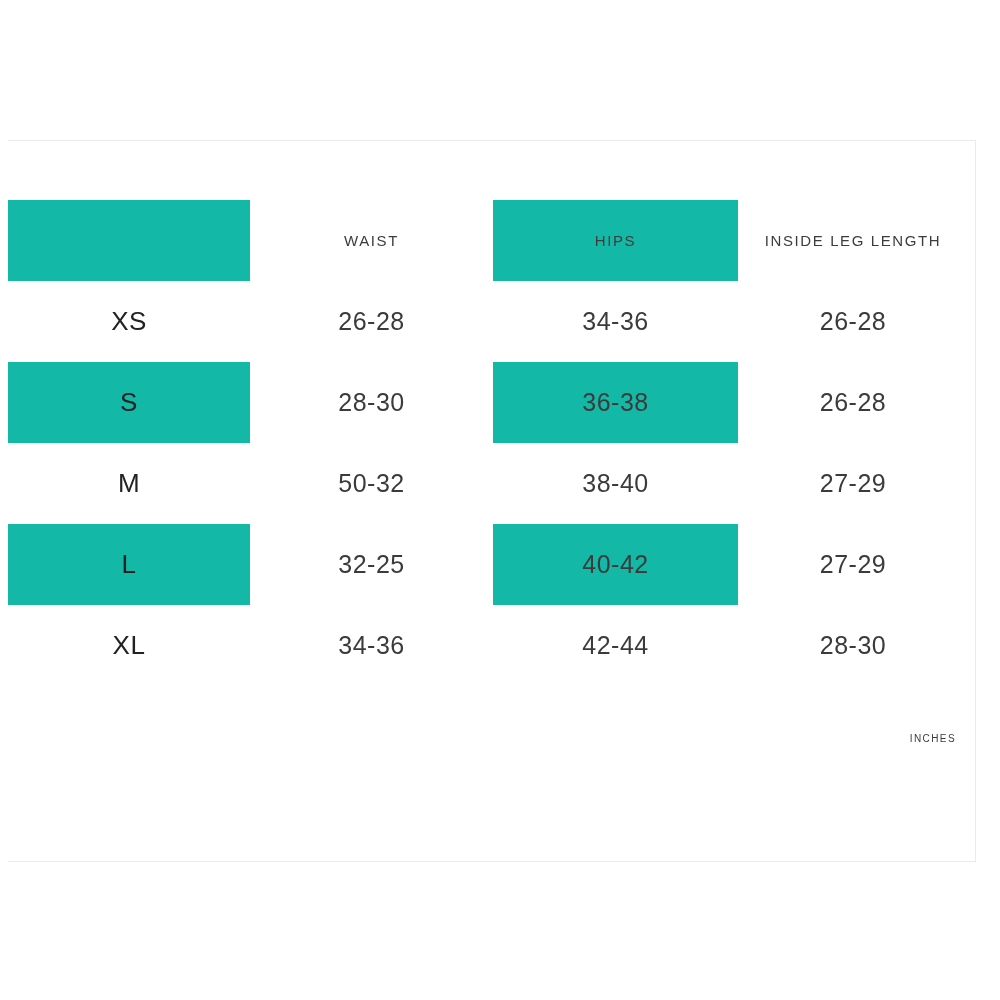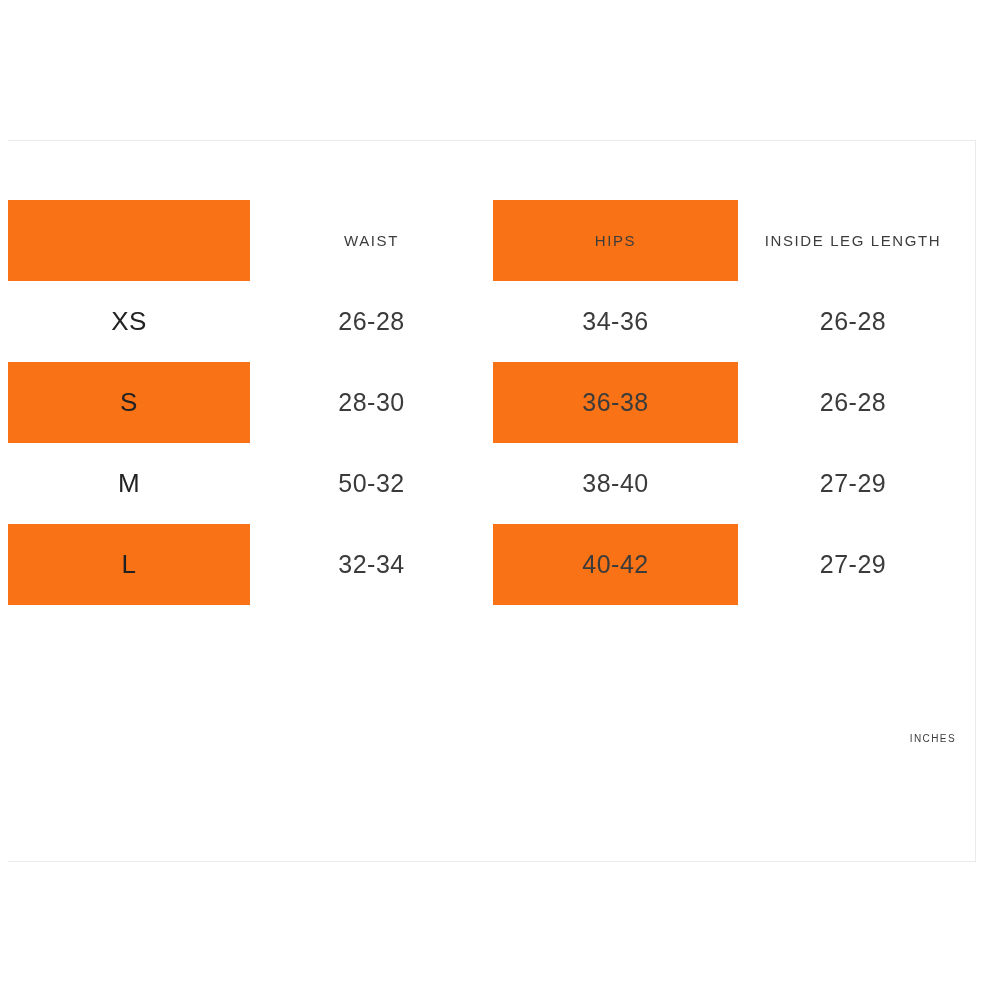--- a/index.html
+++ b/index.html
@@ -67,21 +67,21 @@
   col.c2 { width: 245px; }
   col.c3 { width: 230px; }
 
   .hdr-cell {
     font-size: 15px;
     letter-spacing: 1.6px;
     color: #3c3c3c;
     text-transform: uppercase;
   }
 
-  .shade { background: #f97316; }
+  .shade { background: #14b8a6; }
 
   .size-label {
     font-size: 26px;
     font-weight: bold;
     color: #222222;
     letter-spacing: 0.5px;
   }
 
   .measure {
     font-size: 25px;
@@ -140,25 +140,31 @@
 
         <tr>
           <td class="size-label">M</td>
           <td class="measure">50-32</td>
           <td class="measure">38-40</td>
           <td class="measure">27-29</td>
         </tr>
 
         <tr>
           <td class="size-label shade">L</td>
-          <td class="measure">32-34</td>
+          <td class="measure">32-25</td>
           <td class="measure shade">40-42</td>
           <td class="measure">27-29</td>
         </tr>
 
+        <tr>
+          <td class="size-label">XL</td>
+          <td class="measure">34-36</td>
+          <td class="measure">42-44</td>
+          <td class="measure">28-30</td>
+        </tr>
 
 
       </tbody>
     </table>
   </div>
 
   <div class="units">INCHES</div>
 
 </div>
 

